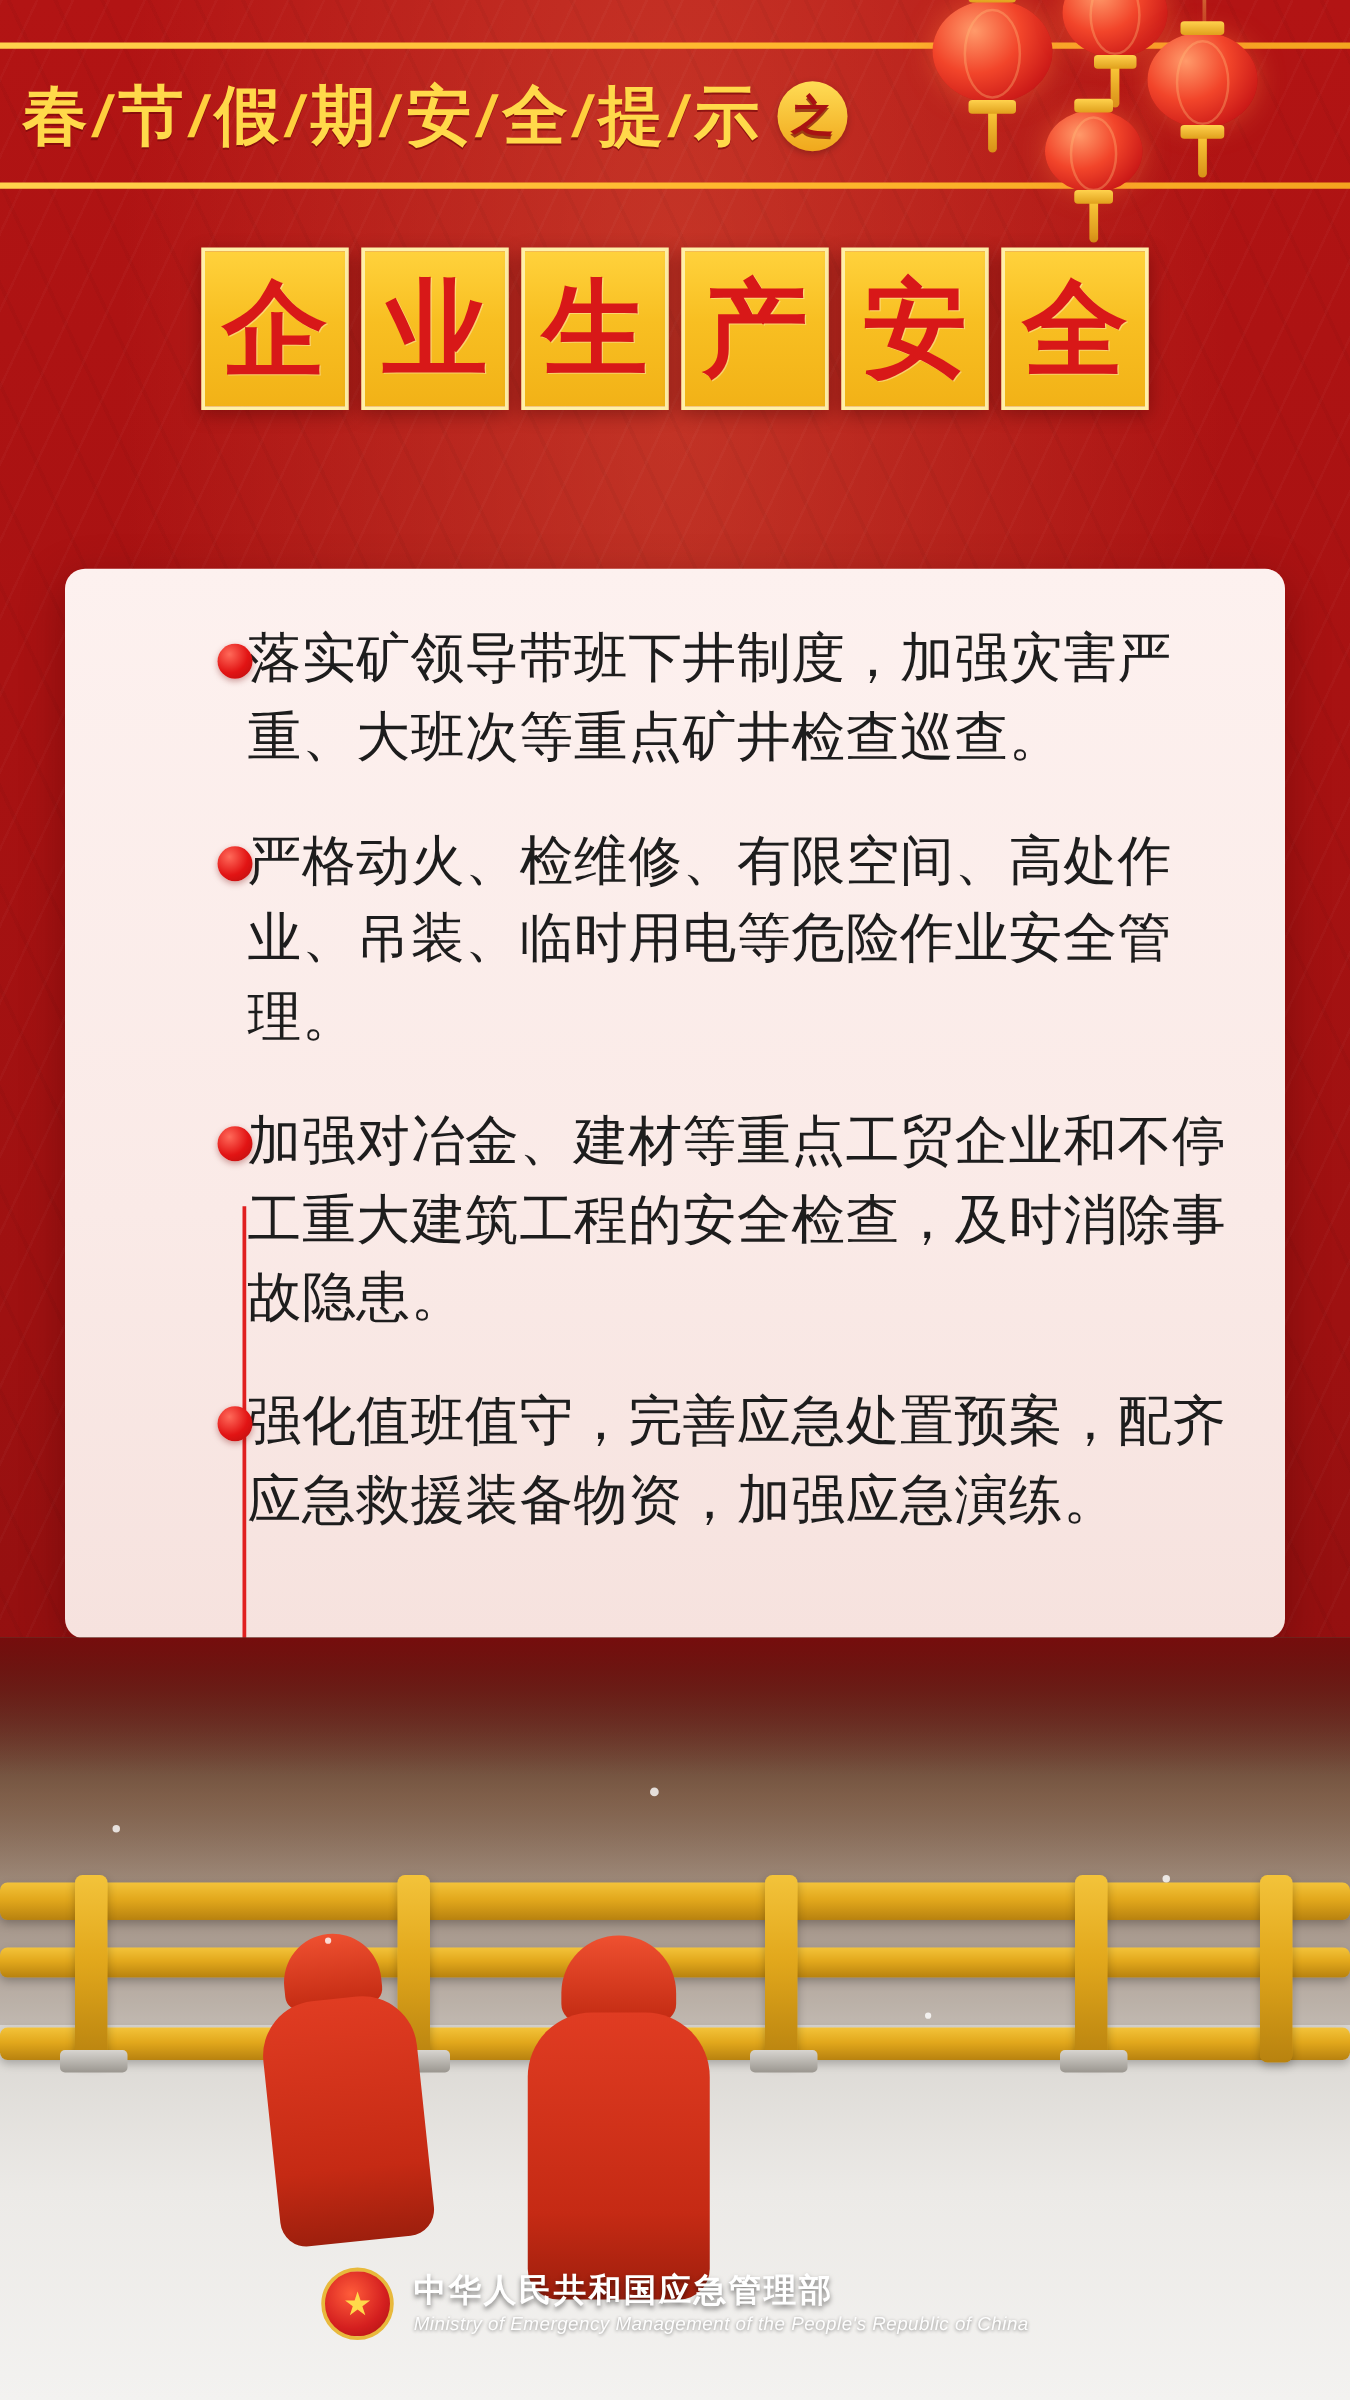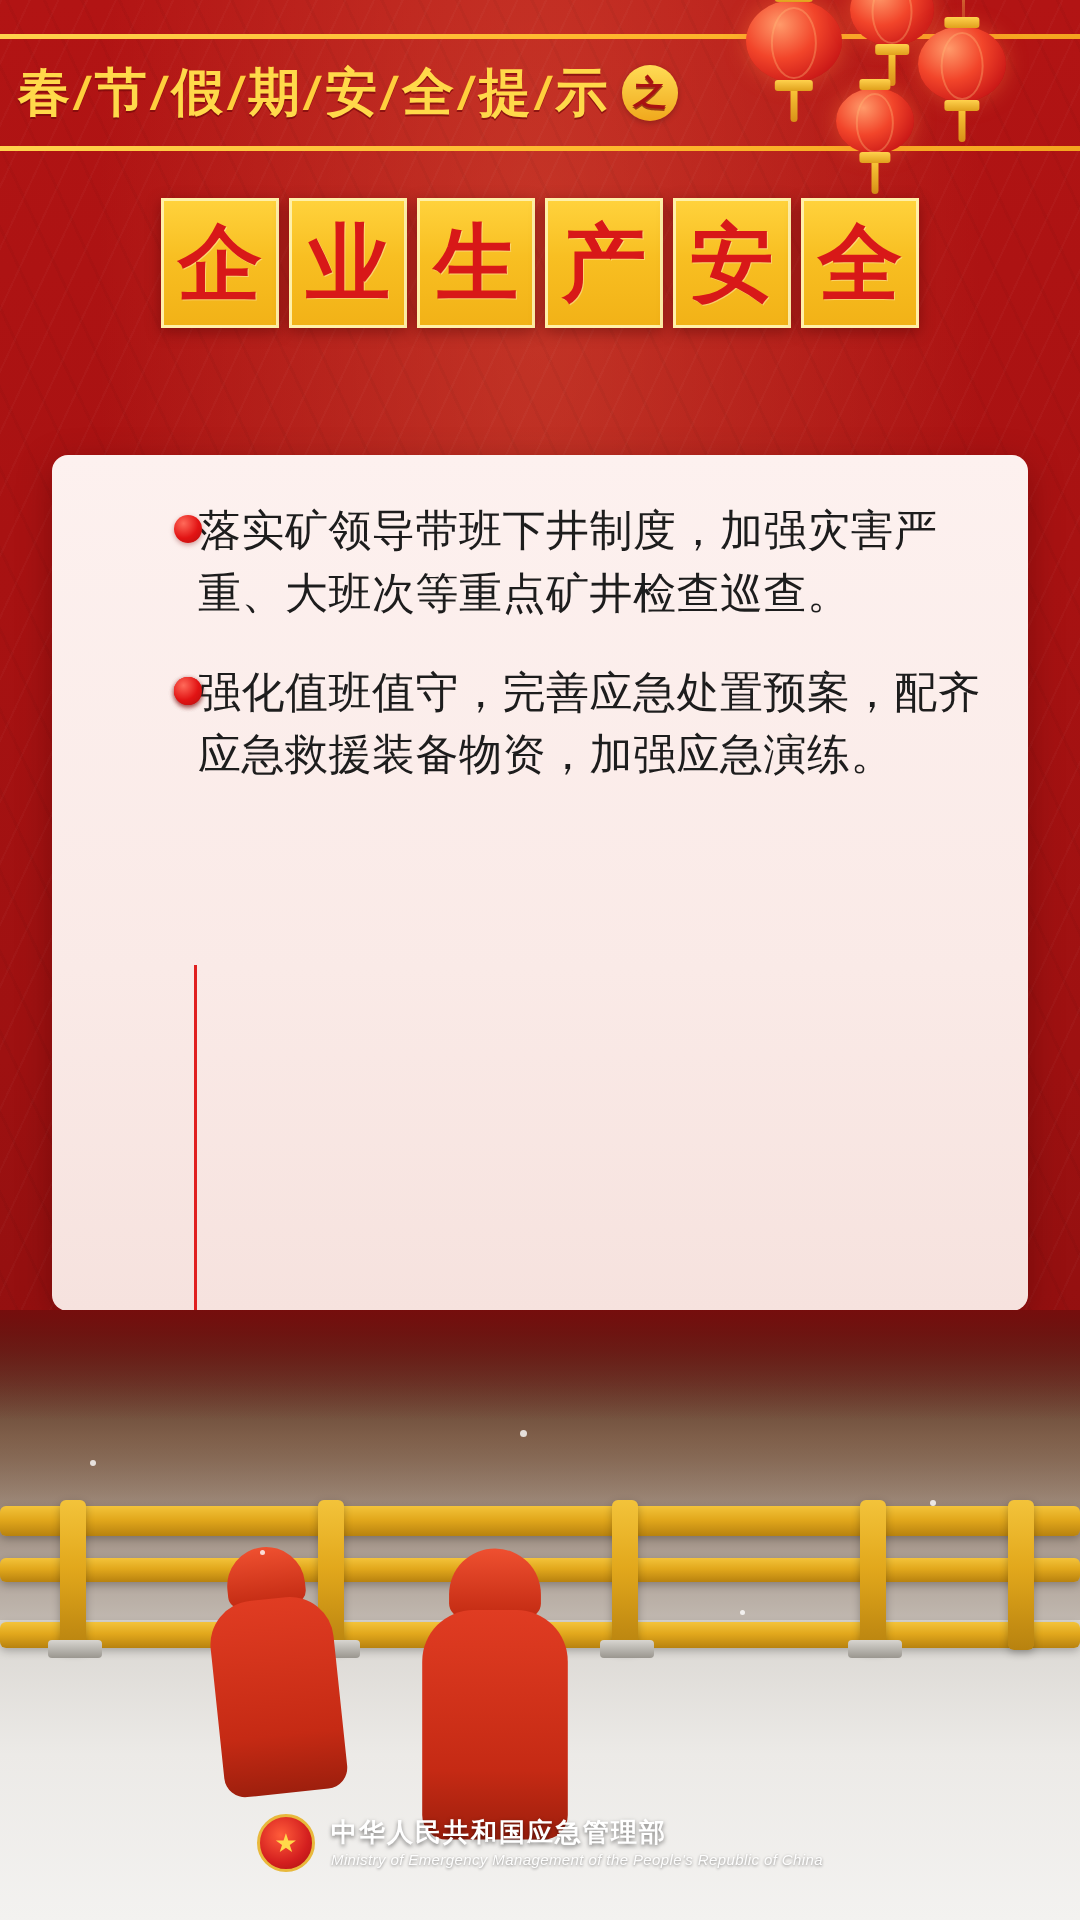--- a/index.html
+++ b/index.html
@@ -204,21 +204,21 @@
     border-radius: 50%;
     background: radial-gradient(circle at 34% 30%, #ff6a5a 0%, #e21414 55%, #b60d0d 100%);
     box-shadow: 0 2px 5px rgba(120,0,0,0.35);
   }
   .bullet-text {
     display: block;
     font-size: 43px;
     line-height: 1.46;
     color: #1d1d1d;
     letter-spacing: 0.5px;
-    font-family: Liberation Sans, sans-serif;
+    font-family: Liberation Mono, monospace;
   }
 
   
   .photo {
     position: absolute;
     left: 0;
     bottom: 0;
     width: 1080px;
     height: 610px;
     overflow: hidden;
@@ -386,23 +386,25 @@
 
   <div class="card">
     <div class="timeline"></div>
     <ul class="bullets">
       <li class="bullet-item">
         <span class="bullet-dot"></span>
         <span class="bullet-text">落实矿领导带班下井制度，加强灾害严重、大班次等重点矿井检查巡查。</span>
       </li>
       <li class="bullet-item">
         <span class="bullet-dot"></span>
+        <span class="bullet-text">严格动火、检维修、有限空间、高处作业、吊装、临时用电等危险作业安全管理。</span>
       </li>
       <li class="bullet-item">
         <span class="bullet-dot"></span>
+        <span class="bullet-text">加强对冶金、建材等重点工贸企业和不停工重大建筑工程的安全检查，及时消除事故隐患。</span>
       </li>
       <li class="bullet-item">
         <span class="bullet-dot"></span>
         <span class="bullet-text">强化值班值守，完善应急处置预案，配齐应急救援装备物资，加强应急演练。</span>
       </li>
     </ul>
   </div>
 
   <div class="photo">
     <div class="sky"></div>

